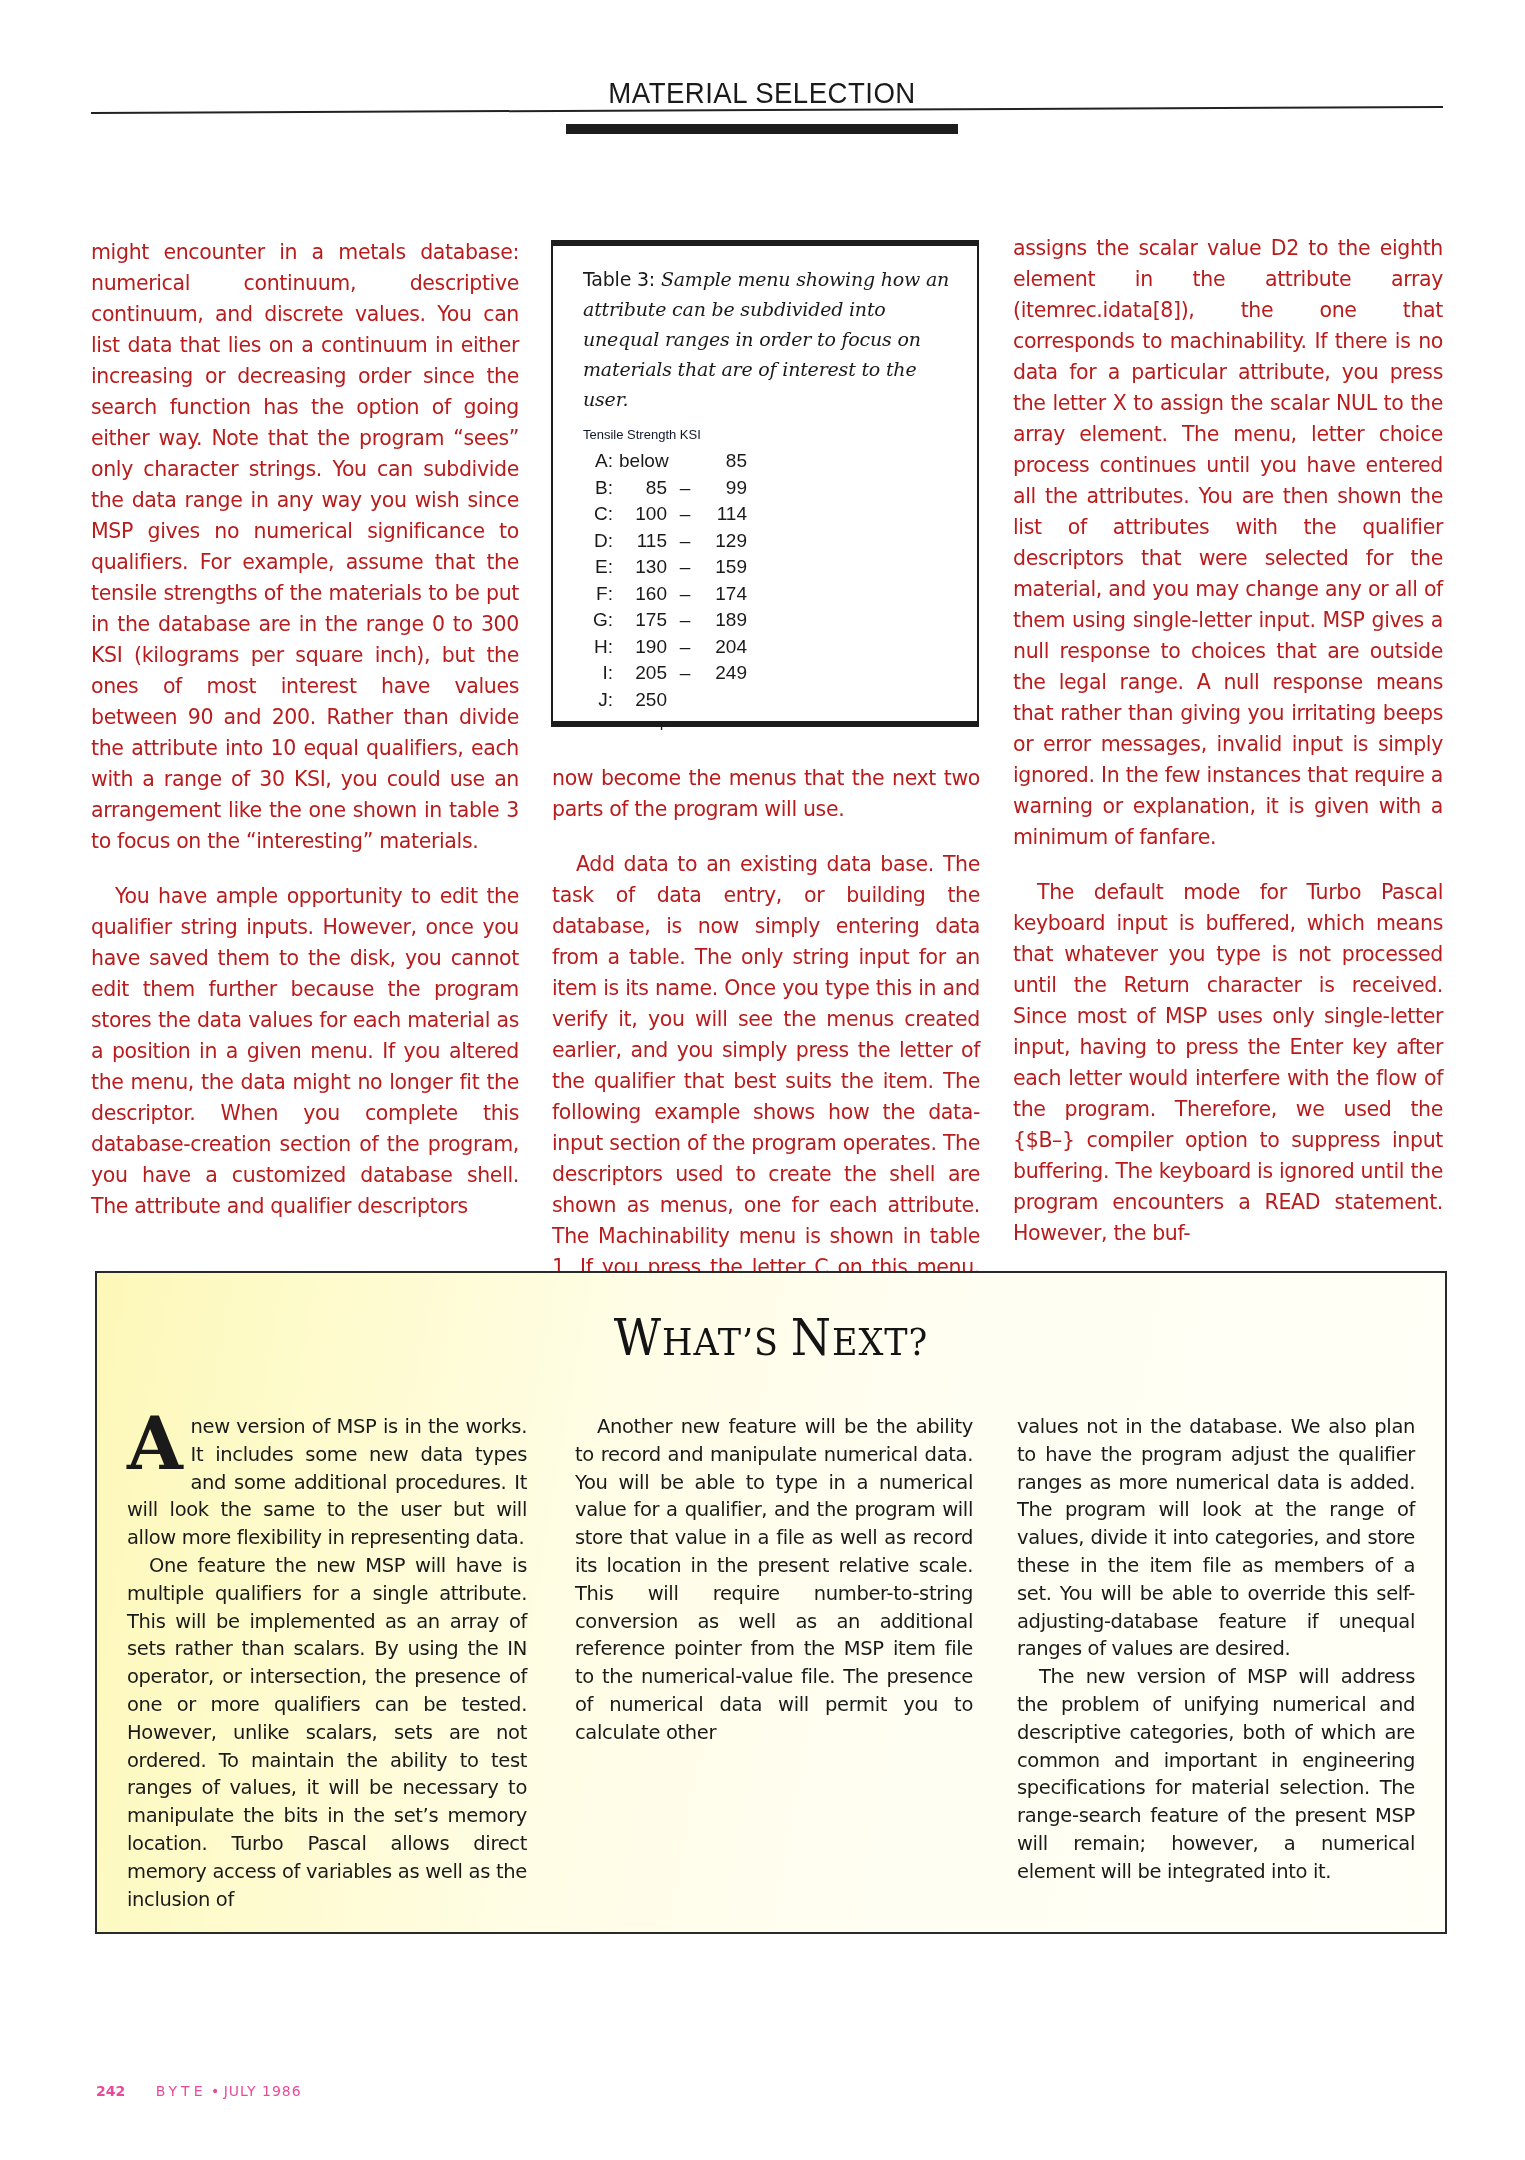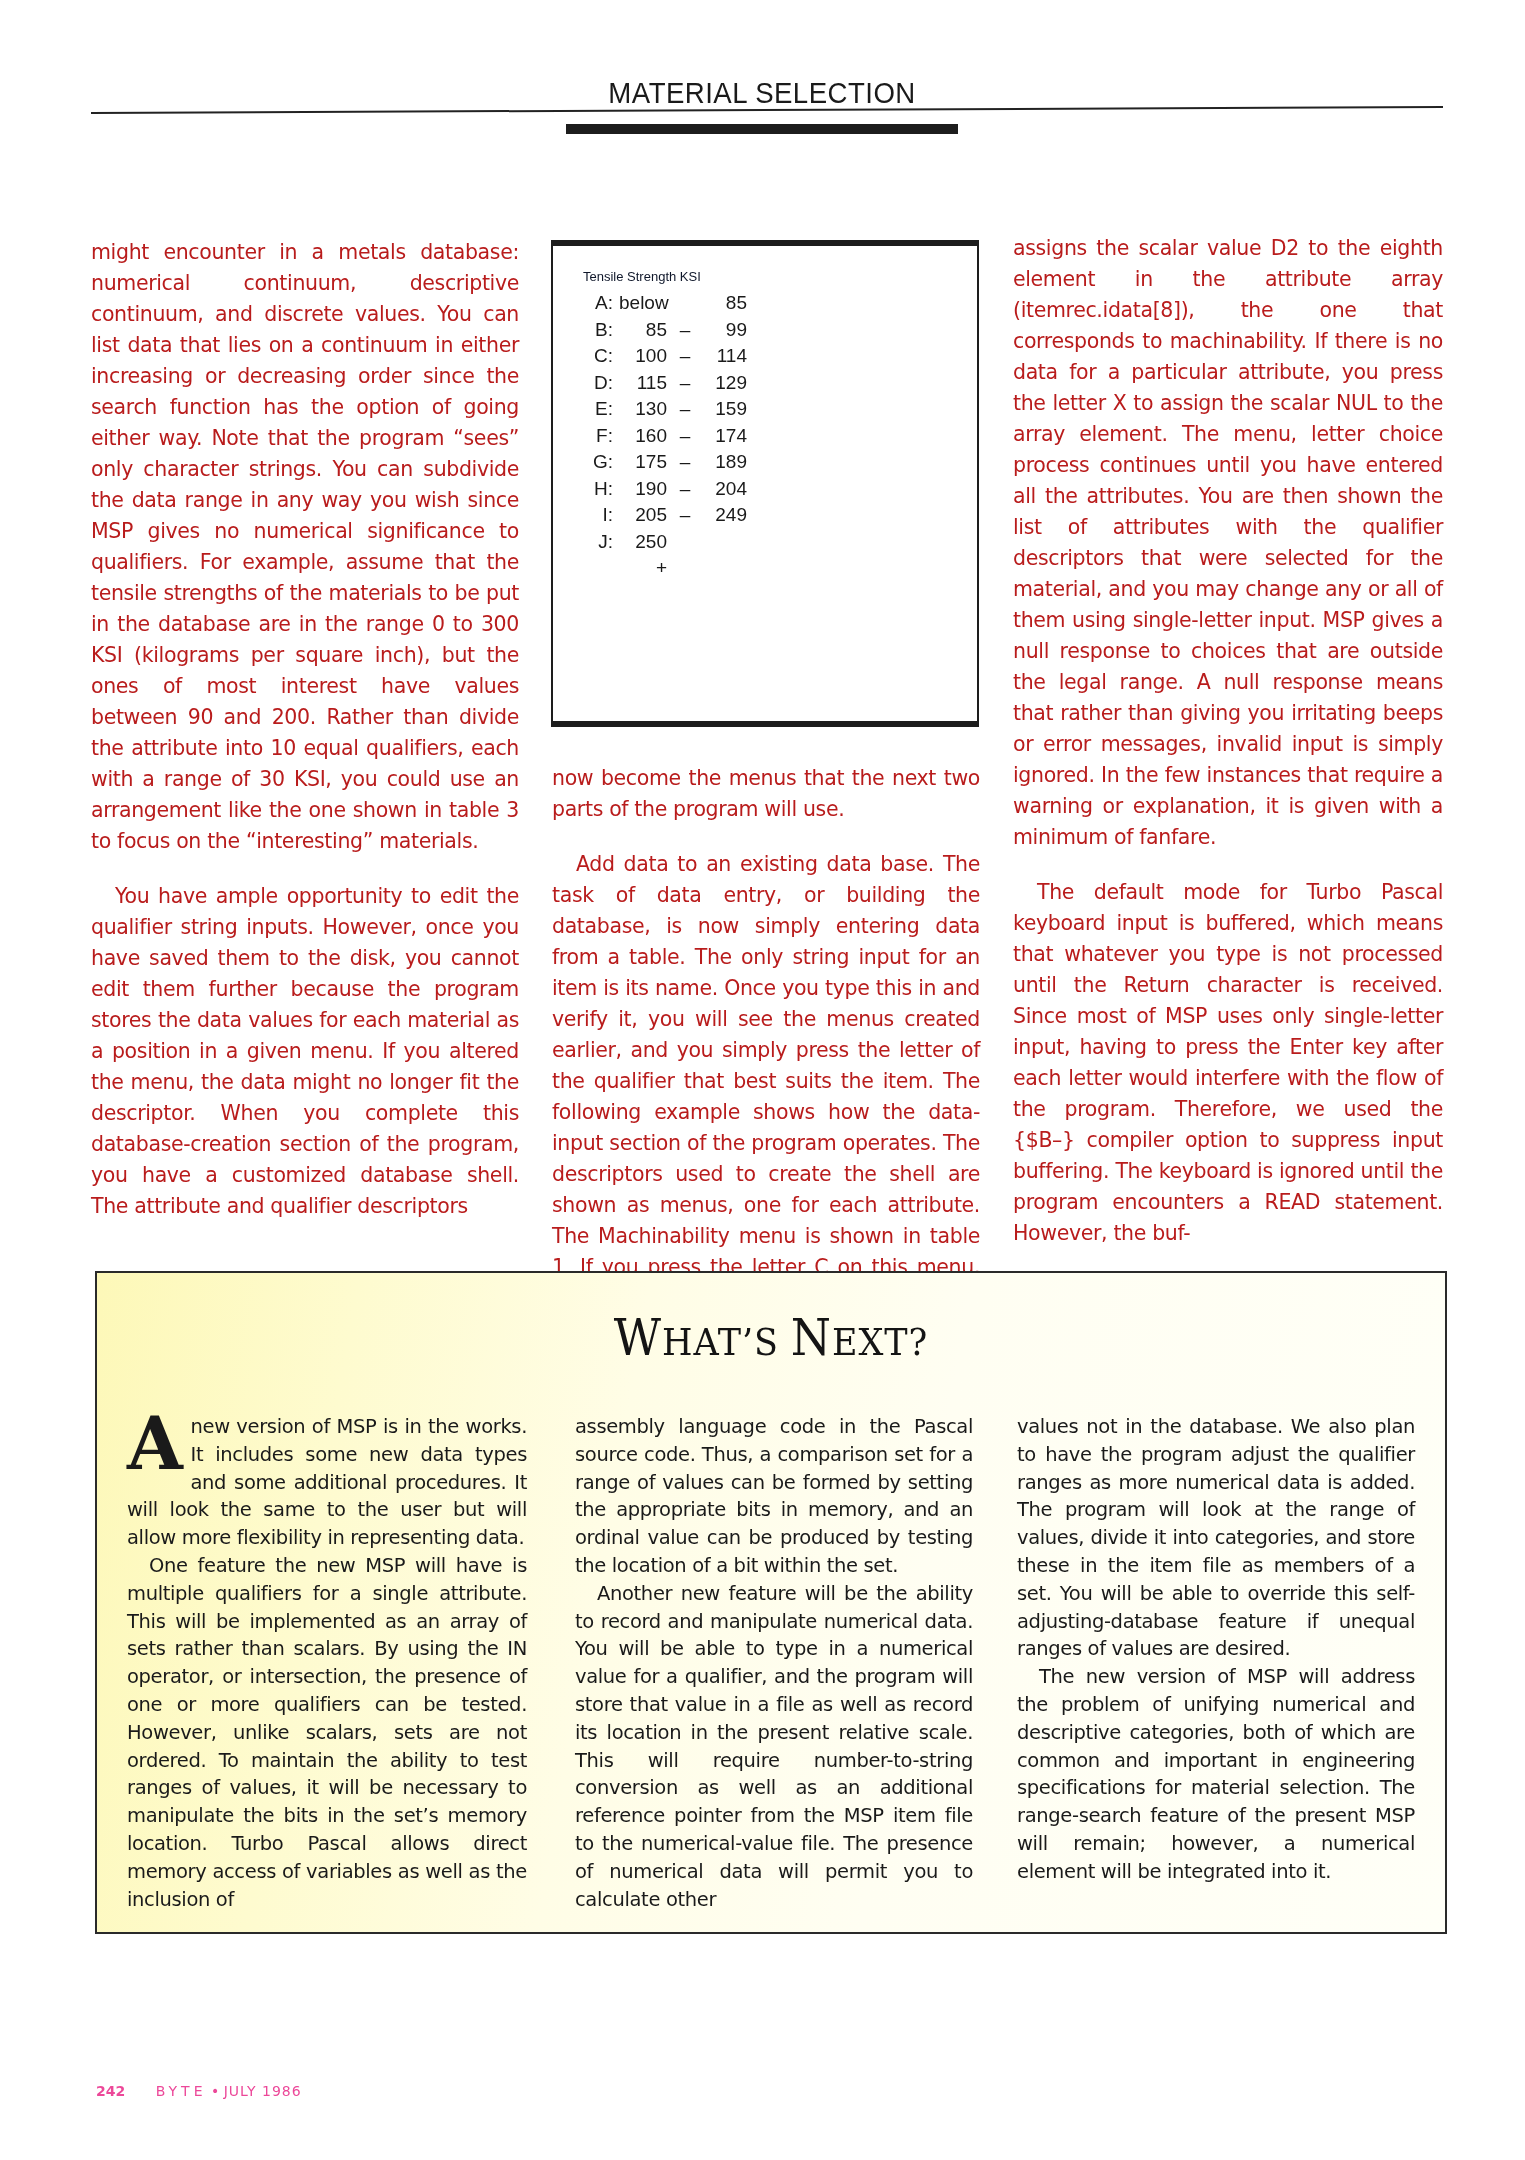--- a/index.html
+++ b/index.html
@@ -61,20 +61,24 @@
   </div>
   <div class="head-rule"></div>
   <div class="head-bar"></div>
 
   <div class="col col-1">
     <p>might encounter in a metals database: numerical continuum, descriptive continuum, and discrete values. You can list data that lies on a continuum in either increasing or decreasing order since the search function has the option of going either way. Note that the program “sees” only character strings. You can subdivide the data range in any way you wish since MSP gives no numerical significance to qualifiers. For example, assume that the tensile strengths of the materials to be put in the database are in the range 0 to 300 KSI (kilograms per square inch), but the ones of most interest have values between 90 and 200. Rather than divide the attribute into 10 equal qualifiers, each with a range of 30 KSI, you could use an arrangement like the one shown in table 3 to focus on the “interesting” materials.</p>
     <p class="indent">You have ample opportunity to edit the qualifier string inputs. However, once you have saved them to the disk, you cannot edit them further because the program stores the data values for each material as a position in a given menu. If you altered the menu, the data might no longer fit the descriptor. When you complete this database-creation section of the program, you have a customized database shell. The attribute and qualifier descriptors</p>
   </div>
 
   <div class="table-box">
+    <p class="table-caption">
+      <span class="lead">Table 3:</span>
+      <span>Sample menu showing how an attribute can be subdivided into unequal ranges in order to focus on materials that are of interest to the user.</span>
+    </p>
     <div class="table-heading">Tensile Strength KSI</div>
     <div>
       <div class="range-row">
         <span class="letter">A:</span>
         <span class="lo">below</span>
         <span class="dash"></span>
         <span class="hi">85</span>
       </div>
       <div class="range-row">
         <span class="letter">B:</span>
@@ -148,21 +152,20 @@
     <div class="next-title">
       <span>W</span><span class="sc">HAT’S </span><span>N</span><span class="sc">EXT?</span>
     </div>
 
     <div class="next-col next-col-1">
       <p><span class="dropcap">A</span><span>new version of MSP is in the works. It includes some new data types and some additional procedures. It will look the same to the user but will allow more flexibility in representing data.</span></p>
       <p class="indent">One feature the new MSP will have is multiple qualifiers for a single attribute. This will be implemented as an array of sets rather than scalars. By using the IN operator, or intersection, the presence of one or more qualifiers can be tested. However, unlike scalars, sets are not ordered. To maintain the ability to test ranges of values, it will be necessary to manipulate the bits in the set’s memory location. Turbo Pascal allows direct memory access of variables as well as the inclusion of</p>
     </div>
 
     <div class="next-col next-col-2">
-      <p>assembly language code in the Pascal source code. Thus, a comparison set for a range of values can be formed by setting the appropriate bits in memory, and an ordinal value can be produced by testing the location of a bit within the set.</p>
       <p class="indent">Another new feature will be the ability to record and manipulate numerical data. You will be able to type in a numerical value for a qualifier, and the program will store that value in a file as well as record its location in the present relative scale. This will require number-to-string conversion as well as an additional reference pointer from the MSP item file to the numerical-value file. The presence of numerical data will permit you to calculate other</p>
     </div>
 
     <div class="next-col next-col-3">
       <p>values not in the database. We also plan to have the program adjust the qualifier ranges as more numerical data is added. The program will look at the range of values, divide it into categories, and store these in the item file as members of a set. You will be able to override this self-adjusting-database feature if unequal ranges of values are desired.</p>
       <p class="indent">The new version of MSP will address the problem of unifying numerical and descriptive categories, both of which are common and important in engineering specifications for material selection. The range-search feature of the present MSP will remain; however, a numerical element will be integrated into it.</p>
     </div>
   </div>
 
   <div class="footer">

